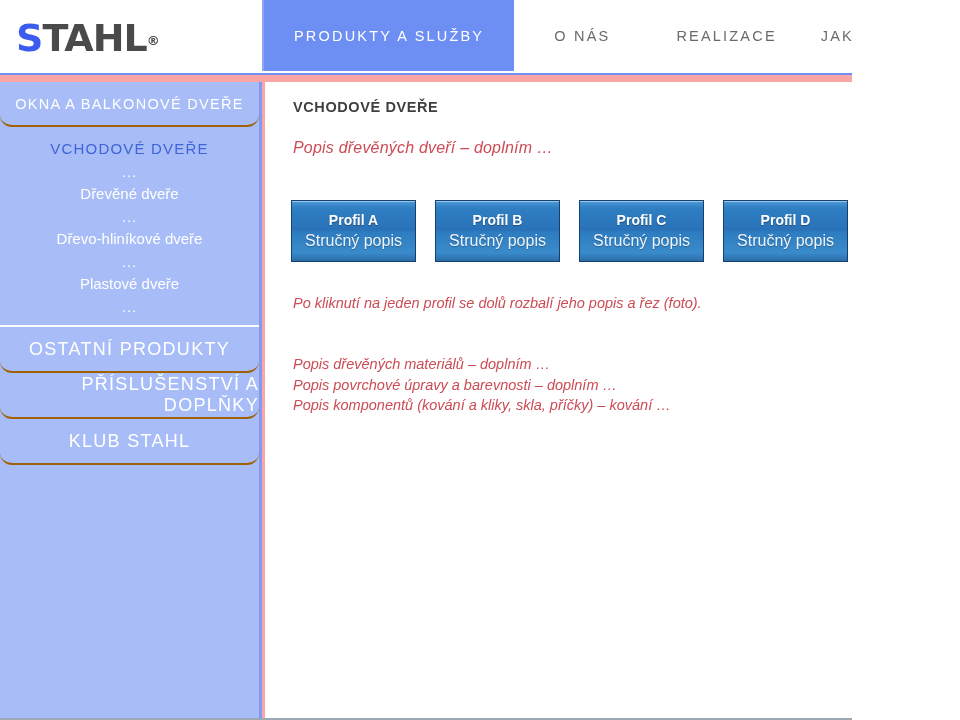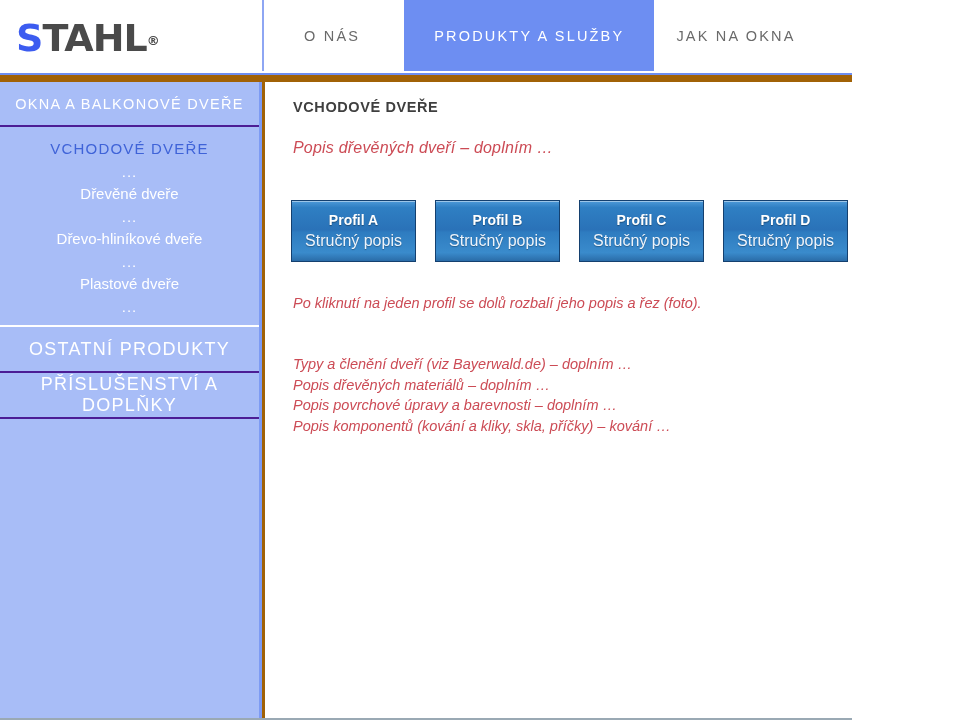--- a/index.html
+++ b/index.html
@@ -14,21 +14,21 @@
     overflow: hidden;
     position: relative;
   }
 
   
   #page {
     position: absolute;
     left: 0; top: 0;
     width: 852px;
     height: 720px;
-    background: #a16207;
+    background: #fca5a5;
     box-sizing: border-box;
     border-bottom: 2px solid #9aa9b4;
     overflow: hidden;
   }
 
   
   #header {
     position: absolute;
     left: 0; top: 0;
     width: 960px;
@@ -104,26 +104,27 @@
     top: 82px;
     width: 262px;
     height: 638px;
     background: #a8bdf7;
     border-right: 3px solid #7d9bf3;
     box-sizing: border-box;
   }
   .side-block {
     position: relative;
     box-sizing: border-box;
-    border-bottom: 2px solid #4c1d95;
+    border-bottom: 2px solid #a16207;
     display: flex;
     align-items: center;
     justify-content: center;
-    text-align: center;
+    text-align: right;
     cursor: pointer;
+    border-radius: 12px;
   }
   .side-top {
     height: 45px;
     font-size: 14.5px;
     letter-spacing: 1.3px;
     color: #ffffff;
   }
   #side-sub {
     padding: 8px 0 10px 0;
     border-bottom: 2px solid #ffffff;
@@ -258,22 +259,23 @@
 
   <div id="header">
 
     <div id="logo-wrap">
       <div id="logo-text"><span class="s-blue">S</span><span>TAHL</span><span class="reg">®</span></div>
     </div>
 
     <div id="header-divider"></div>
 
     <div id="nav">
+      <div class="nav-item active">PRODUKTY A SLUŽBY</div>
       <div class="nav-item nav-first">O NÁS</div>
-      <div class="nav-item active">PRODUKTY A SLUŽBY</div>
+      <div class="nav-item">REALIZACE</div>
       <div class="nav-item">JAK NA OKNA</div>
 
     </div>
 
   </div>
 
   <div id="sidebar">
 
     <div class="side-block side-top">OKNA A BALKONOVÉ DVEŘE</div>
 
@@ -283,20 +285,21 @@
       <div class="sub-item">Dřevěné dveře</div>
       <div class="sub-dots">...</div>
       <div class="sub-item">Dřevo-hliníkové dveře</div>
       <div class="sub-dots">...</div>
       <div class="sub-item">Plastové dveře</div>
       <div class="sub-dots">...</div>
     </div>
 
     <div class="side-block side-sec">OSTATNÍ PRODUKTY</div>
     <div class="side-block side-sec">PŘÍSLUŠENSTVÍ A DOPLŇKY</div>
+    <div class="side-block side-sec">KLUB STAHL</div>
     <div class="side-block" id="side-filler"></div>
 
   </div>
 
   <div id="main">
 
     <div id="content-title">VCHODOVÉ DVEŘE</div>
 
     <div id="content-sub">Popis dřevěných dveří – doplním …</div>
 
@@ -320,21 +323,20 @@
       <div class="profile-box">
         <div class="profile-title">Profil D</div>
         <div class="profile-desc">Stručný popis</div>
       </div>
 
     </div>
 
     <div id="click-note">Po kliknutí na jeden profil se dolů rozbalí jeho popis a řez (foto).</div>
 
     <div id="notes-list">
-      <div class="note-line">Typy a členění dveří (viz Bayerwald.de) – doplním …</div>
       <div class="note-line">Popis dřevěných materiálů – doplním …</div>
       <div class="note-line">Popis povrchové úpravy a barevnosti – doplním …</div>
       <div class="note-line">Popis komponentů (kování a kliky, skla, příčky) – kování …</div>
     </div>
 
   </div>
 
 </div>
 
 </body></html>

